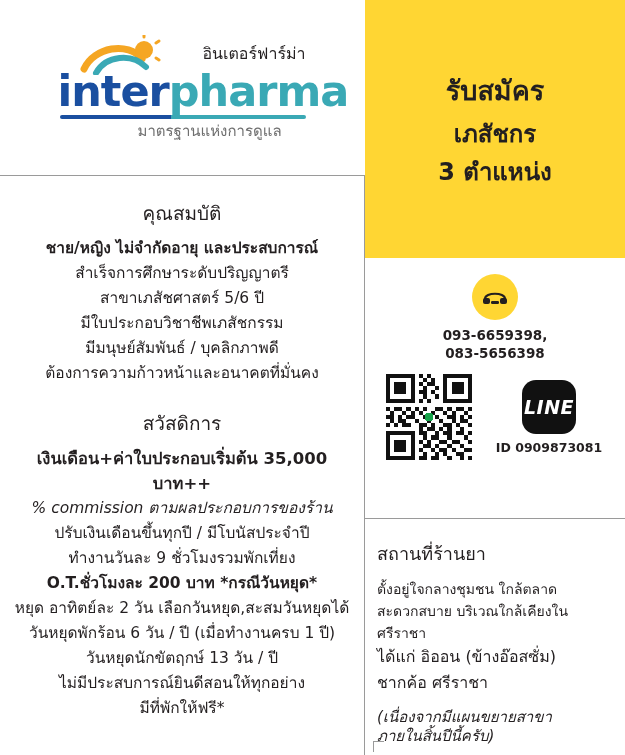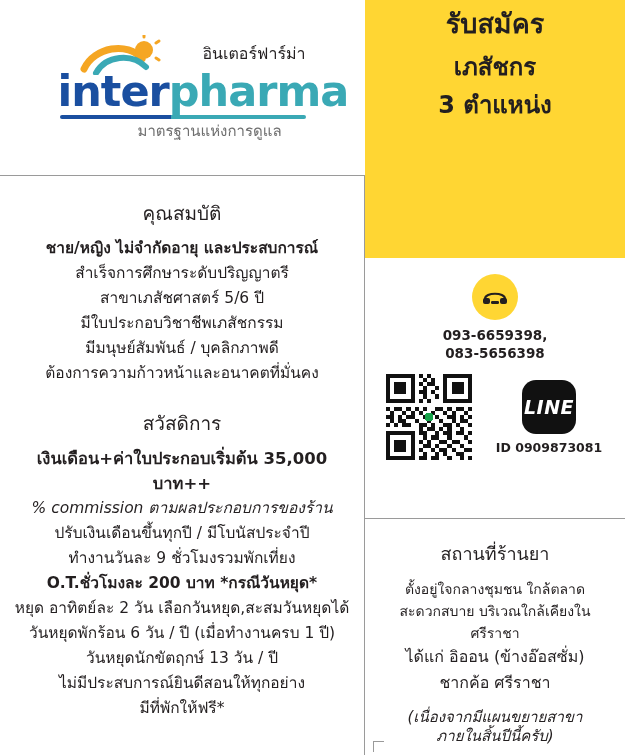--- a/index.html
+++ b/index.html
@@ -129,21 +129,21 @@
   .yellow-box {
     position: absolute;
     left: 0;
     top: 0;
     width: 260px;
     height: 258px;
     background: #ffd633;
     display: flex;
     flex-direction: column;
     align-items: center;
-    justify-content: flex-start;
+    justify-content: center;
   }
   .yellow-title {
     font-size: 27px;
     font-weight: bold;
     color: #231f20;
     line-height: 48px;
   }
   .yellow-sub {
     font-size: 24px;
     font-weight: bold;
@@ -231,21 +231,20 @@
 
   .place-box {
     position: absolute;
     left: 0;
     top: 518px;
     width: 260px;
     height: 236px;
     box-sizing: border-box;
     border-top: 1px solid #9a9a9a;
     padding: 20px 12px 18px 12px;
-    text-align: center;
   }
   .place-head {
     font-size: 18px;
     margin-bottom: 10px;
   }
   .place-line {
     font-size: 14px;
     line-height: 22px;
   }
   .place-line.bold { font-weight: normal; font-size: 16px; line-height: 26px; }

